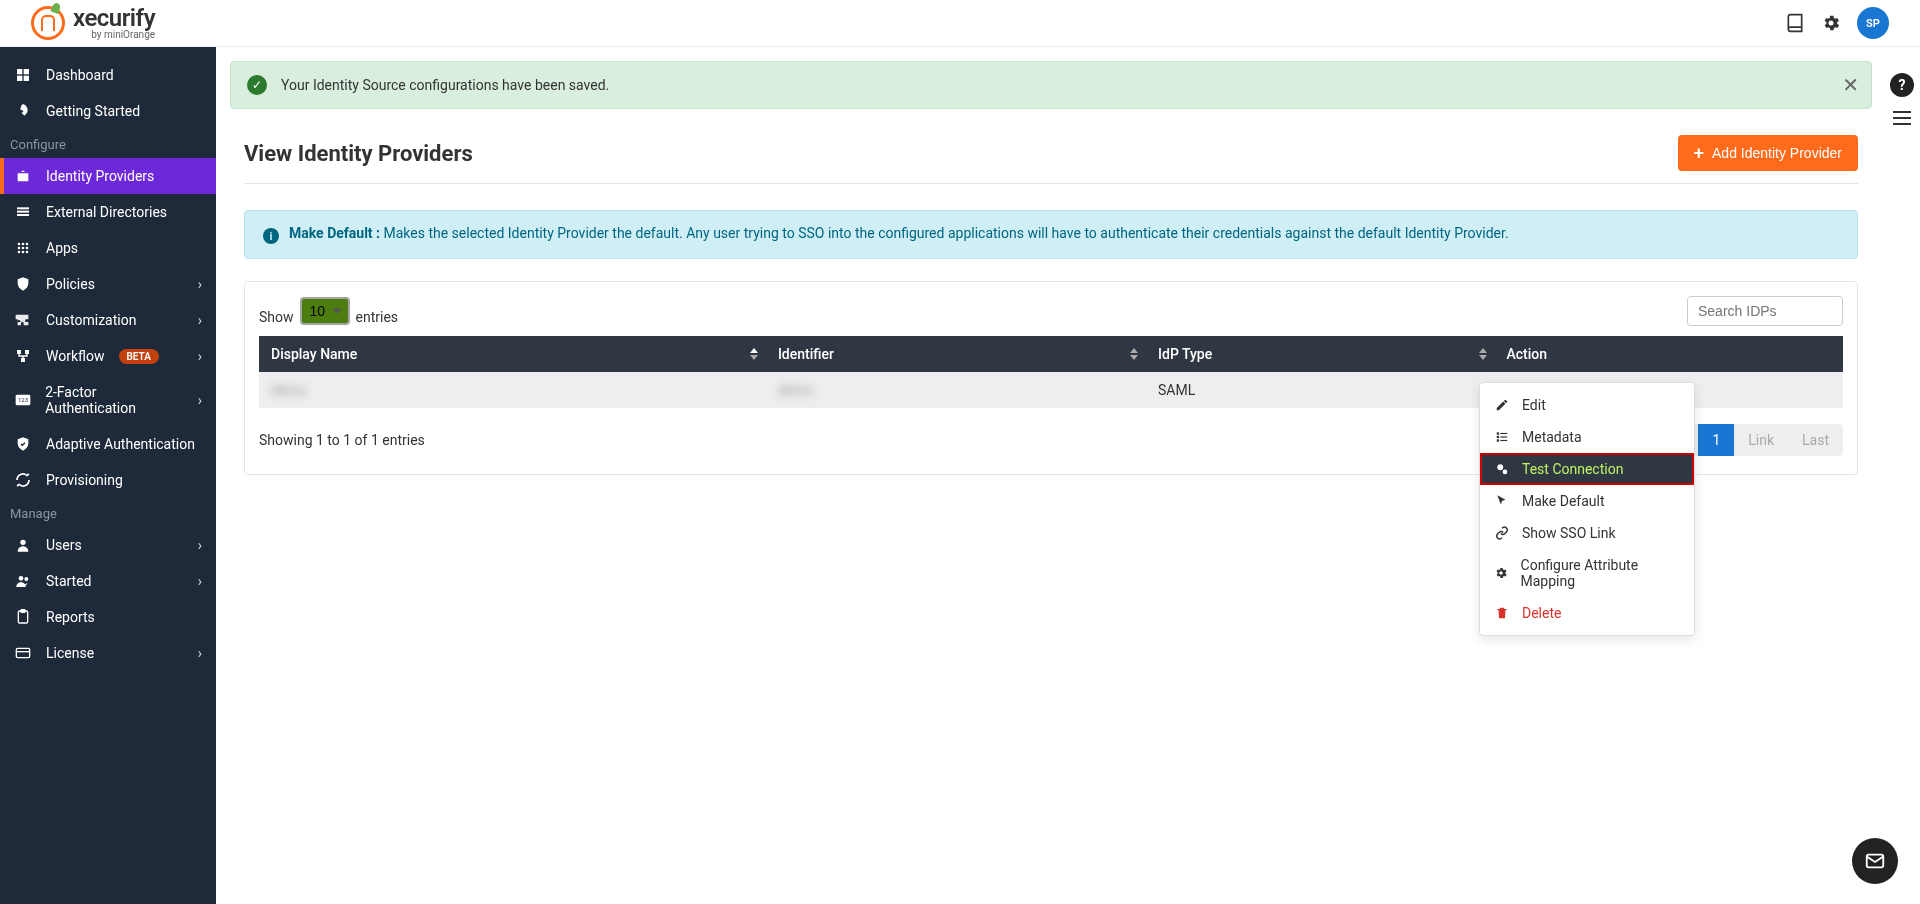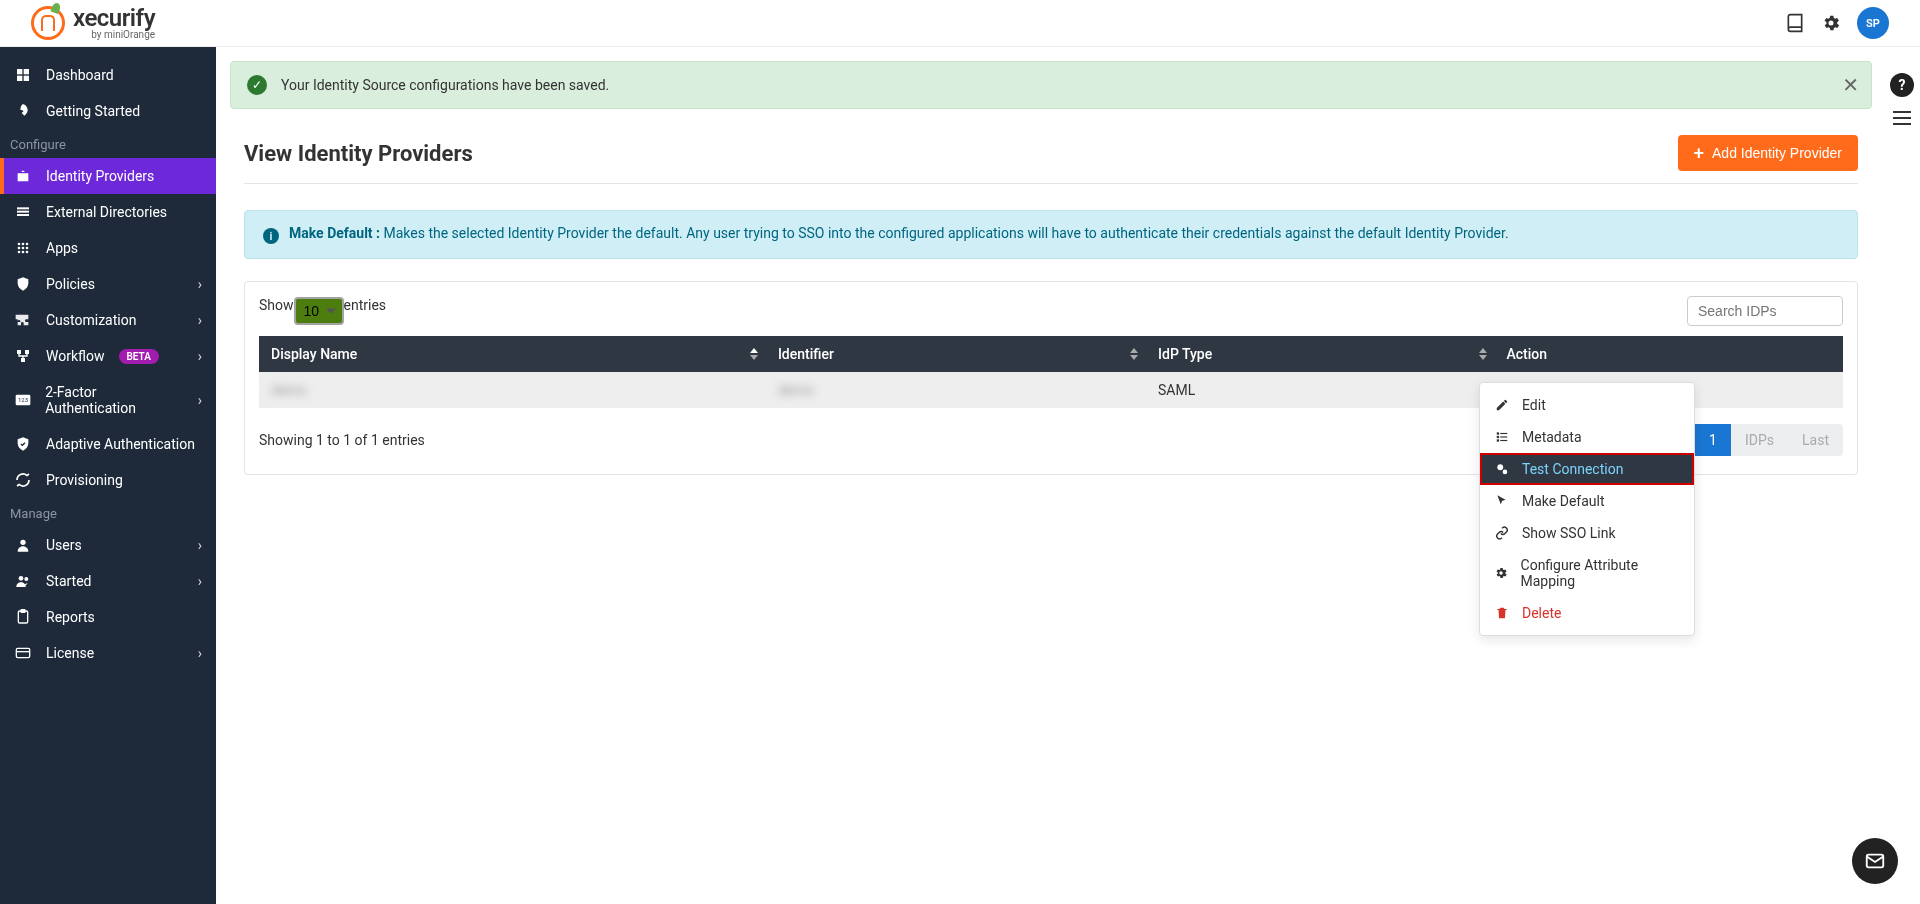--- a/index.html
+++ b/index.html
@@ -17,21 +17,21 @@
 .avatar { width: 32px; height: 32px; border-radius: 50%; background: #1976d2; color: #fff; display: flex; align-items: center; justify-content: center; font-size: 11px; font-weight: 600; cursor: pointer; }
 
 .layout { display: flex; height: calc(100vh - 47px); }
 .sidebar { width: 216px; background: #1e2a3a; color: #fff; display: flex; flex-direction: column; padding-top: 10px; font-size: 14px; }
 .sidebar-section-label { color: #8a94a3; font-size: 13px; padding: 8px 10px 6px 10px; }
 .sidebar-item { display: flex; align-items: center; gap: 14px; padding: 10px 14px; cursor: pointer; position: relative; }
 .sidebar-item.active { background: #6d28d9; }
 .sidebar-item.active::before { content: ""; position: absolute; left: 0; top: 0; bottom: 0; width: 4px; background: #ff6b1a; }
 .sidebar-item .icon-slot { width: 18px; display: flex; justify-content: center; }
 .sidebar-item .chevron { margin-left: auto; opacity: 0.8; }
-.badge-beta { background: #a21caf; color: #fff; font-size: 10px; font-weight: 600; padding: 2px 8px; border-radius: 10px; }
+.badge-beta { background: #c2410c; color: #fff; font-size: 10px; font-weight: 600; padding: 2px 8px; border-radius: 10px; }
 
 .main-wrap { flex: 1; display: flex; }
 .main { flex: 1; padding: 14px 12px 14px 14px; overflow: auto; }
 .right-rail { width: 36px; display: flex; flex-direction: column; align-items: center; gap: 14px; padding-top: 26px; }
 .help-badge { width: 24px; height: 24px; border-radius: 50%; background: #222; color: #fff; display: flex; align-items: center; justify-content: center; font-size: 14px; font-weight: 700; cursor: pointer; }
 .rail-lines { width: 18px; display: flex; flex-direction: column; gap: 4px; cursor: pointer; }
 .rail-lines span { height: 2px; background: #333; }
 
 .alert-success { background: #daeedd; border: 1px solid #c6e4cb; border-radius: 4px; padding: 13px 16px; display: flex; align-items: center; gap: 14px; position: relative; }
 .alert-success .close { position: absolute; right: 12px; top: 50%; transform: translateY(-50%); cursor: pointer; font-size: 20px; color: #666; }
@@ -42,21 +42,21 @@
 .btn-primary { background: #ff6b1a; color: #fff; border: none; border-radius: 4px; padding: 9px 16px; font-size: 14px; font-weight: 500; display: inline-flex; align-items: center; gap: 8px; cursor: pointer; }
 .btn-primary .plus { font-size: 18px; font-weight: 700; line-height: 1; }
 hr.divider { border: none; border-top: 1px solid #e4e4e4; margin: 0 14px; }
 
 .info-panel { background: #cfeef6; border: 1px solid #b9e4ee; border-radius: 4px; margin: 26px 14px 0 14px; padding: 14px 20px 14px 18px; display: flex; gap: 10px; color: #006680; }
 .info-panel .info-i { width: 16px; height: 16px; border-radius: 50%; background: #006680; color: #cfeef6; font-size: 11px; font-weight: 700; display: flex; align-items: center; justify-content: center; flex-shrink: 0; margin-top: 3px; }
 .info-panel strong { color: #006680; }
 
 .table-card { border: 1px solid #e4e4e4; border-radius: 4px; margin: 22px 14px 0 14px; padding: 14px 14px 18px 14px; position: relative; }
 .table-controls { display: flex; justify-content: space-between; align-items: center; margin-bottom: 10px; }
-.show-entries { display: flex; align-items: flex-start; }
+.show-entries { display: flex; align-items: flex-end; gap: 6px; }
 .show-entries select { padding: 4px 22px 4px 8px; border: 2px solid #a3a3a3; border-radius: 4px; font-size: 14px; appearance: none; background: #4d7c0f; }
 .select-wrap { position: relative; display: inline-block; }
 .select-wrap::after { content: ""; position: absolute; right: 8px; top: 50%; width: 0; height: 0; border-left: 5px solid transparent; border-right: 5px solid transparent; border-top: 5px solid #555; transform: translateY(-50%); pointer-events: none; }
 .search-input { border: 1px solid #ccc; border-radius: 4px; padding: 6px 10px; width: 156px; font-size: 14px; }
 
 .idp-table { width: 100%; border-collapse: collapse; }
 .idp-table thead th { background: #2f3742; color: #fff; font-weight: 500; padding: 10px 12px; text-align: left; position: relative; }
 .idp-table thead th .sort { position: absolute; right: 8px; top: 50%; transform: translateY(-50%); display: flex; flex-direction: column; gap: 2px; }
 .idp-table thead th .sort span { width: 0; height: 0; border-left: 4px solid transparent; border-right: 4px solid transparent; }
 .idp-table thead th .sort .up { border-bottom: 5px solid #aaa; }
@@ -68,21 +68,21 @@
 .select-link::after { content: ""; width: 0; height: 0; border-left: 4px solid transparent; border-right: 4px solid transparent; border-top: 4px solid #1976d2; }
 
 .table-footer { display: flex; justify-content: space-between; align-items: center; margin-top: 16px; }
 .pagination { display: flex; border: 0px solid #ddd; border-radius: 4px; overflow: hidden; background: #eceeef; }
 .pagination .pg { padding: 8px 14px; cursor: pointer; color: #555; }
 .pagination .pg.active { background: #1976d2; color: #fff; }
 .pagination .pg.disabled { color: #aaa; cursor: default; }
 
 .dropdown { position: absolute; top: 100px; right: 162px; width: 216px; background: #fff; border: 1px solid #ddd; border-radius: 4px; box-shadow: 0 4px 12px rgba(0,0,0,0.1); padding: 6px 0; z-index: 20; }
 .dropdown-item { display: flex; align-items: center; gap: 12px; padding: 8px 14px; cursor: pointer; color: #333; }
-.dropdown-item.highlight { background: #2f3742; color: #7dd3fc; box-shadow: inset 0 0 0 2px #c00; }
+.dropdown-item.highlight { background: #2f3742; color: #bef264; box-shadow: inset 0 0 0 2px #c00; }
 .dropdown-item.danger { color: #d9342b; }
 .dropdown-item .mi { width: 16px; display: flex; justify-content: center; }
 
 .fab { position: fixed; right: 22px; bottom: 20px; width: 46px; height: 46px; border-radius: 50%; background: #222; color: #fff; display: flex; align-items: center; justify-content: center; cursor: pointer; }
 </style>
 </head>
 <body>
 
 <div class="header">
   <div class="logo">
@@ -345,21 +345,21 @@
             </tr>
           </tbody>
         </table>
 
         <div class="table-footer">
           <span>Showing 1 to 1 of 1 entries</span>
           <div class="pagination">
             <span class="pg disabled">First</span>
             <span class="pg disabled">Previous</span>
             <span class="pg active">1</span>
-            <span class="pg disabled">IDPs</span>
+            <span class="pg disabled">Link</span>
             <span class="pg disabled">Last</span>
           </div>
         </div>
 
         <div class="dropdown">
           <div class="dropdown-item">
             <span class="mi">
                 <svg width="14" height="14" viewBox="0 0 24 24" fill="#333">
                   <path d="M3 17.25V21h3.75L17.81 9.94l-3.75-3.75L3 17.25zM20.71 7.04a1 1 0 0 0 0-1.41l-2.34-2.34a1 1 0 0 0-1.41 0l-1.83 1.83 3.75 3.75 1.83-1.83z"></path>
                 </svg>

